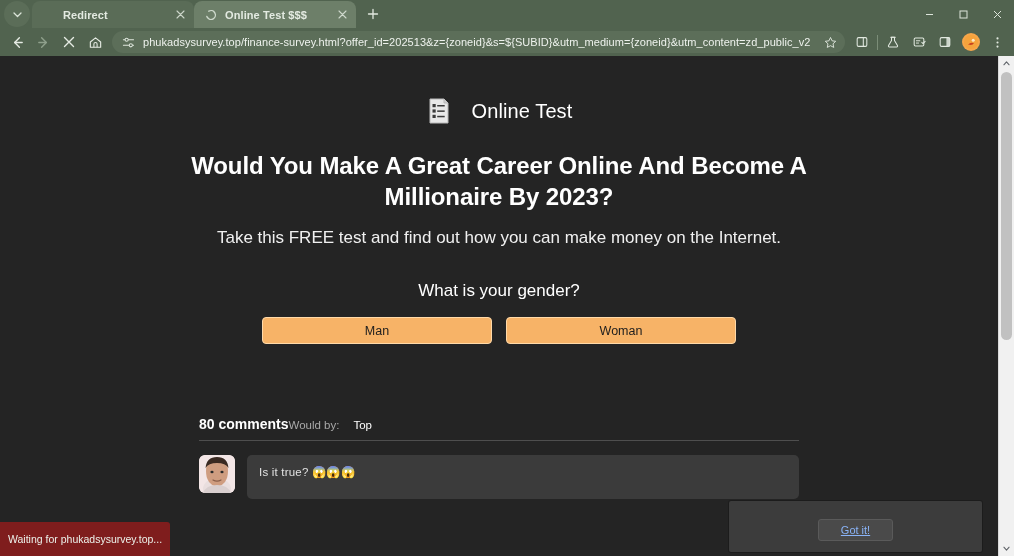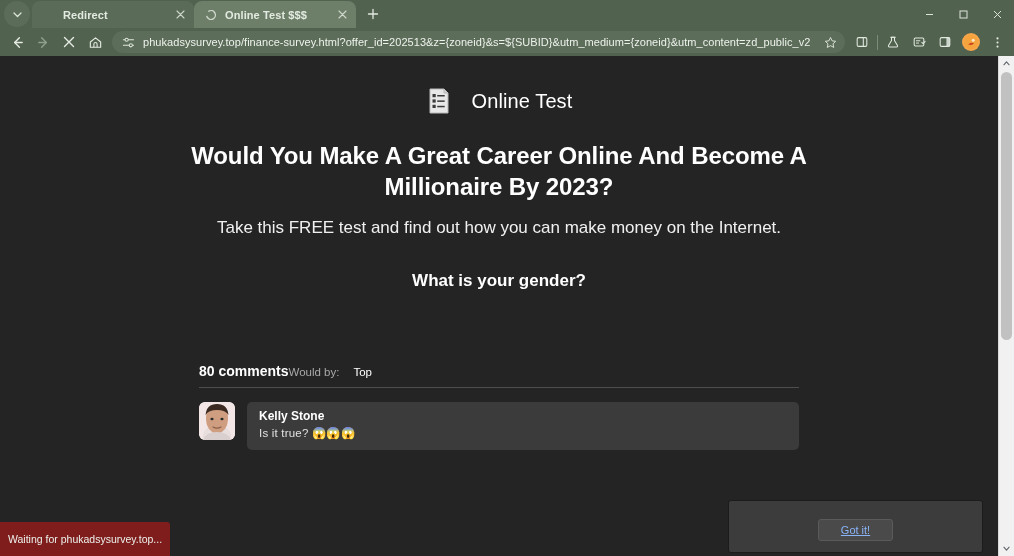--- a/index.html
+++ b/index.html
@@ -163,21 +163,21 @@
     position:absolute; left: 2px; width: 11px;
     top: 16px; height: 268px;
     background: #c1c1c1;
     border-radius: 6px;
   }
 
   
   .logo-row {
     display:flex; align-items:center; justify-content:center;
     gap: 20px;
-    padding-top: 30px;
+    padding-top: 40px;
   }
   .logo-icon { width: 26px; height: 30px; display:flex; align-items:center; justify-content:center;}
   .logo-text {
     font-size: 20px; color: #ffffff;
     letter-spacing: .1px;
   }
   h1.headline {
     margin: 24px auto 0 auto;
     width: 620px;
     text-align: center;
@@ -193,21 +193,21 @@
     text-align: center;
     font-size: 17px;
     line-height: 27px;
     color: #f0f0f0;
     font-weight: normal;
   }
   .question {
     margin: 30px 0 0 0;
     text-align: center;
     font-size: 17px;
-    font-weight: bold;
+    font-weight: normal;
     color: #ffffff;
   }
   .answers {
     display:flex; justify-content:center; gap: 14px;
     margin-top: 16px;
   }
   .answer-btn {
     width: 230px; height: 27px;
     background: #f7b367;
     border: 1px solid #ffd9a8;
@@ -463,20 +463,24 @@
           </svg>
         </span>
         <span class="logo-text">Online Test</span>
       </div>
 
       <h1 class="headline">Would You Make A Great Career Online And Become A Millionaire By 2023?</h1>
       <p class="subhead">Take this FREE test and find out how you can make money on the Internet.</p>
 
       <div class="question">What is your gender?</div>
 
+      <div class="answers">
+        <div class="answer-btn">Man</div>
+        <div class="answer-btn">Woman</div>
+      </div>
 
       <div class="comments-wrap">
         <div class="comments-head">
           <span class="comments-count">80 comments</span>
           <span class="sortwrap">
             <span class="sortlabel">Would by:</span>
             <span class="sortvalue">Top</span>
           </span>
         </div>
 
@@ -487,21 +491,20 @@
               <ellipse cx="18" cy="34" rx="14" ry="11" fill="#e9dede"></ellipse>
               <path d="M7 16 q0 -12 11 -12 q11 0 11 12 q0 13 -11 16 q-11 -3 -11 -16 Z" fill="#cf9d80"></path>
               <path d="M6.5 13 q1 -11 11.5 -11 q10.5 0 11.5 11 q-3 -5 -11.5 -5 q-8.5 0 -11.5 5 Z" fill="#3a2a22"></path>
               <ellipse cx="13" cy="17" rx="1.6" ry="1.3" fill="#2b2b2b"></ellipse>
               <ellipse cx="23" cy="17" rx="1.6" ry="1.3" fill="#2b2b2b"></ellipse>
               <path d="M14 25 q4 2.4 8 0" fill="none" stroke="#8a5f4a" stroke-width="1.2" stroke-linecap="round"></path>
               <path d="M4 38 q3 -8 14 -8 q11 0 14 8 Z" fill="#d9cfcf"></path>
             </svg>
           </span>
           <div class="c-body">
-            <div class="c-name">Kelly Stone</div>
             <div class="c-text">Is it true? 😱😱😱</div>
           </div>
         </div>
       </div>
 
       <div class="cookie-banner">
         <div class="cookie-btnwrap">
           <div class="cookie-btn">Got it!</div>
         </div>
       </div>

